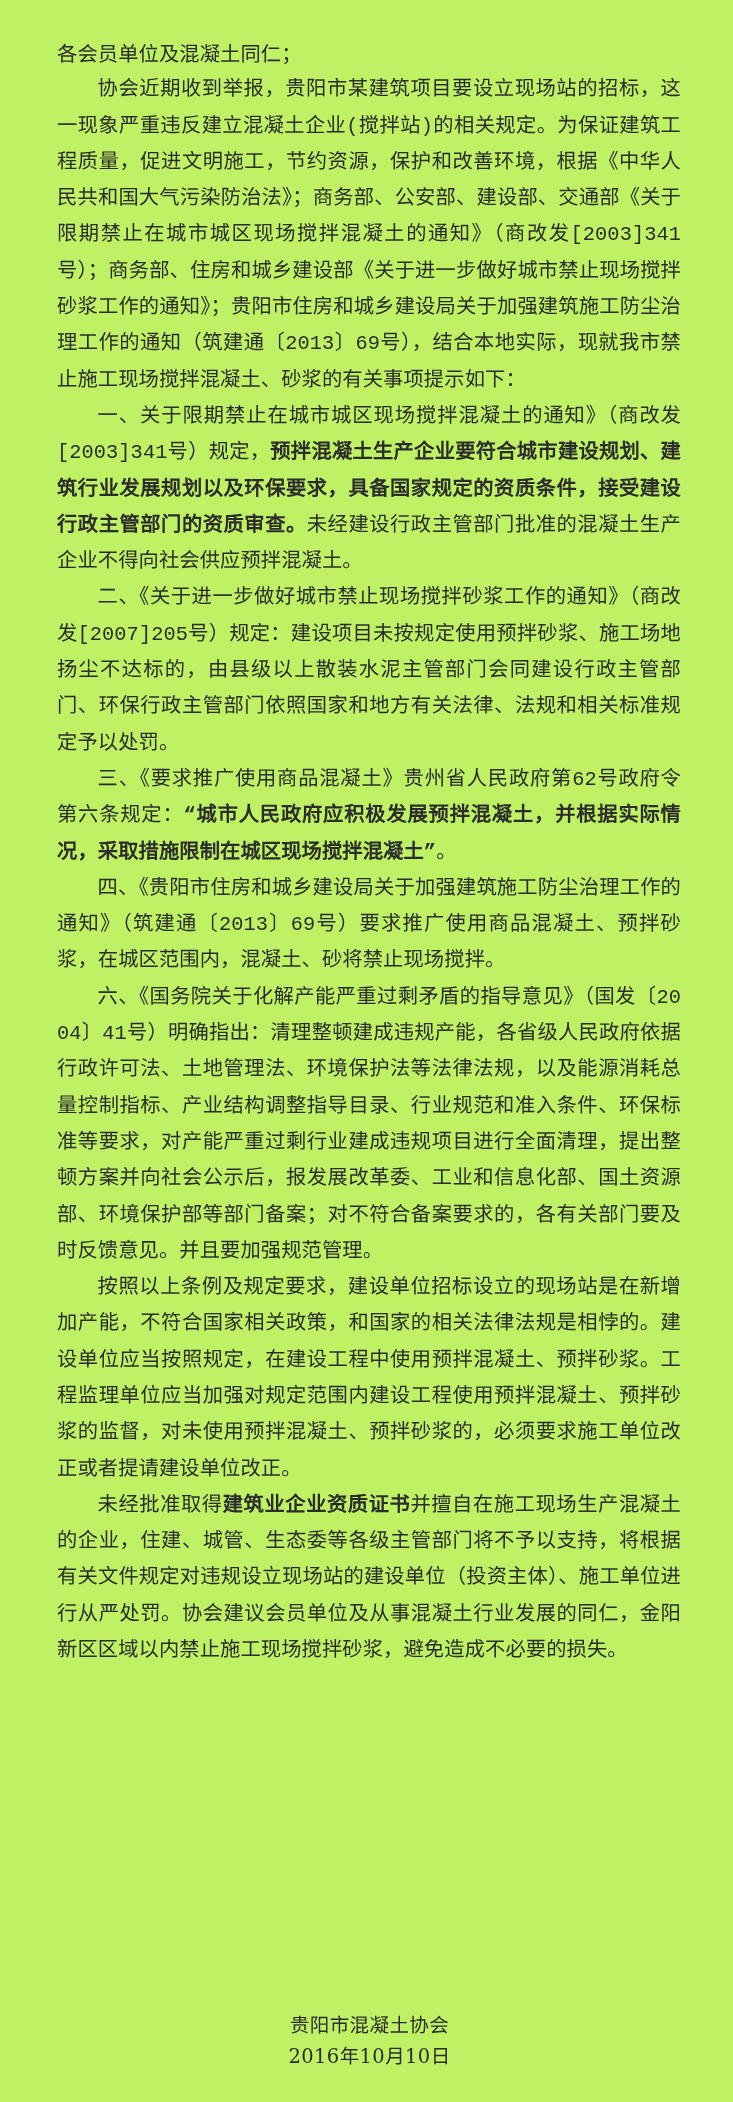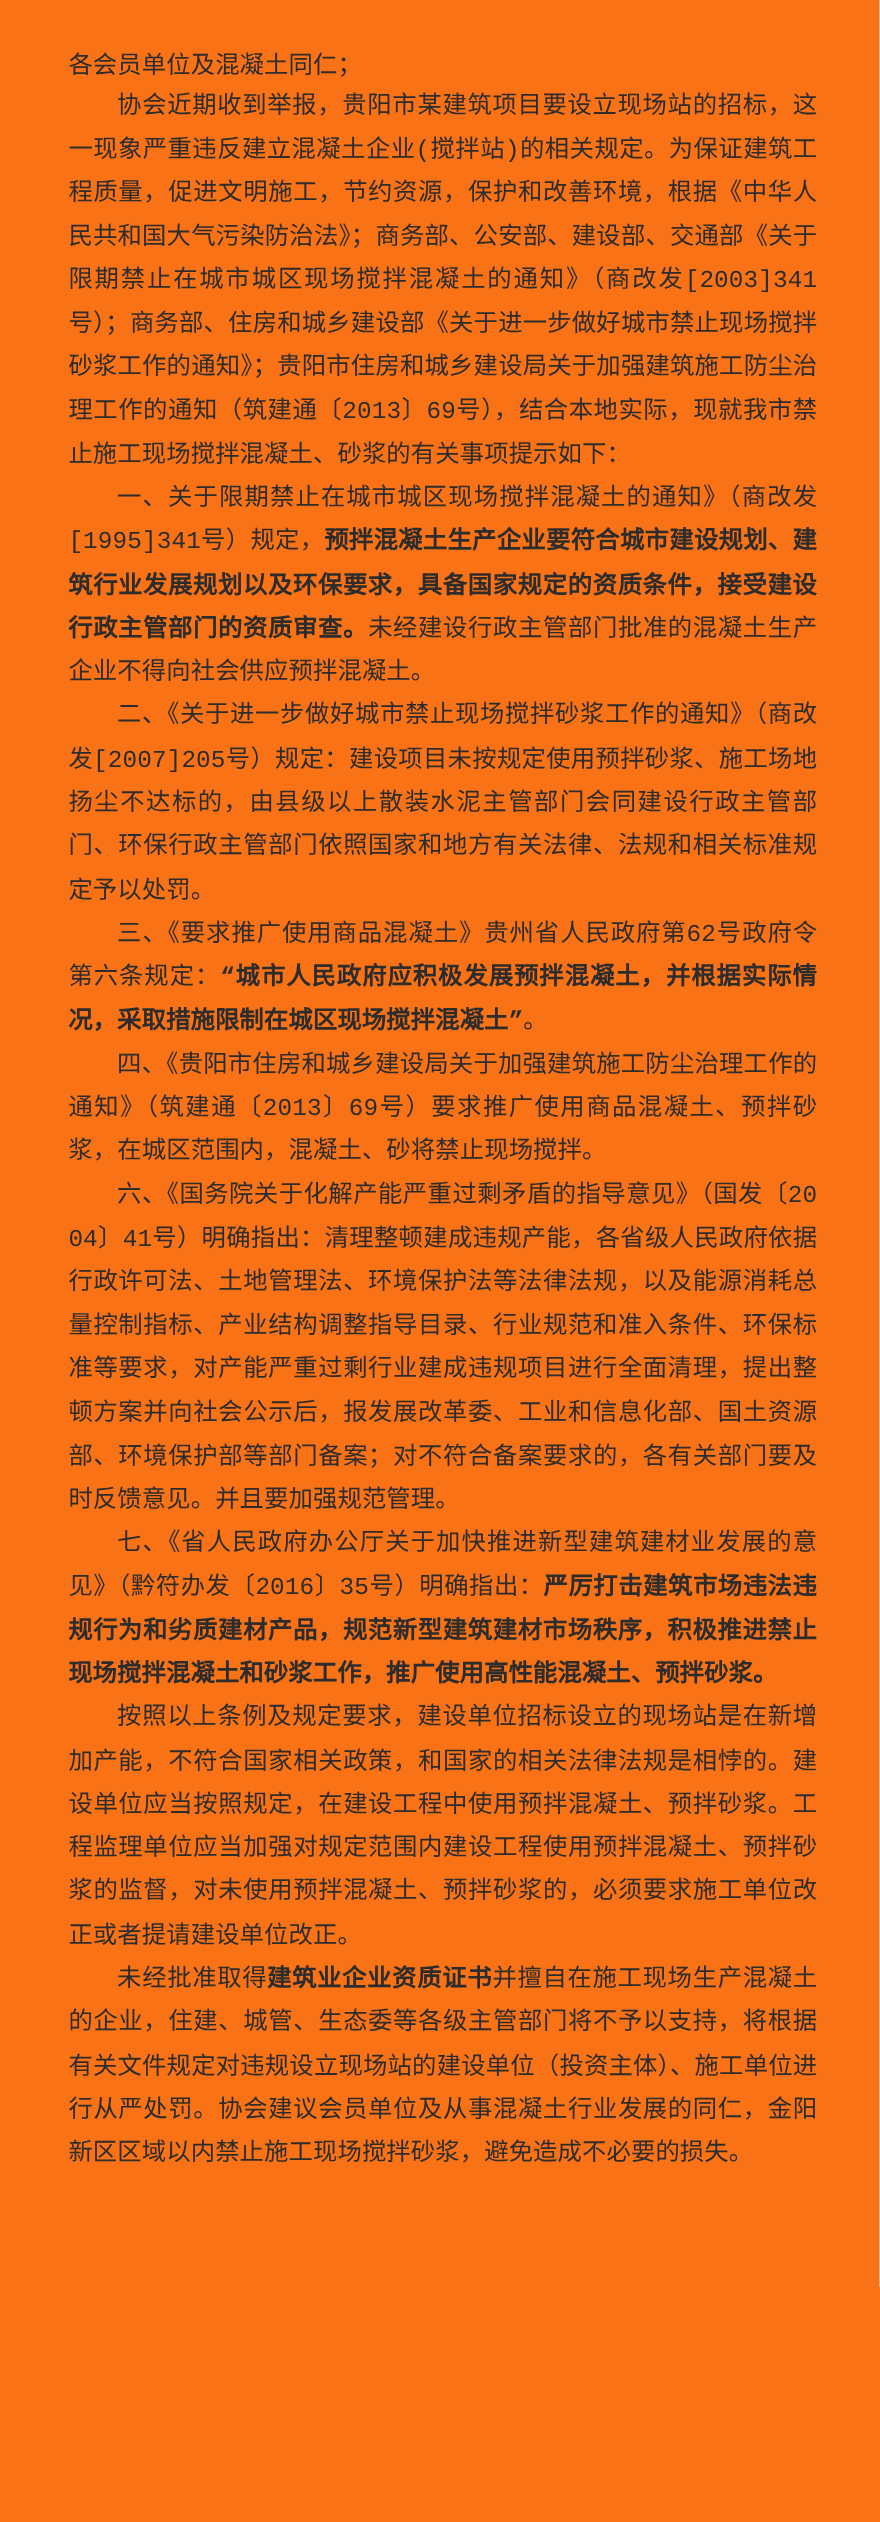--- a/index.html
+++ b/index.html
@@ -10,21 +10,21 @@
   }
   body {
     font-family: "DejaVu Serif", "Liberation Serif", serif;
     color: #2c2c2c;
   }
   .page {
     position: relative;
     width: 733px;
     height: 2102px;
     margin: 0 auto;
-    background: #f97316;
+    background: #bef264;
     overflow: hidden;
     box-sizing: border-box;
   }
   .doc-body {
     position: absolute;
     left: 57px;
     top: 36px;
     width: 624px;
   }
   p.para {
@@ -67,25 +67,28 @@
 </style>
 </head>
 <body>
 
 <div class="page">
 
   <div class="doc-body">
     <p class="para">各会员单位及混凝土同仁；</p>
     <div>
         <p class="para indent"><span>协会近期收到举报，贵阳市某建筑项目要设立现场站的招标，这一现象严重违反建立混凝土企业(搅拌站)的相关规定。为保证建筑工程质量，促进文明施工，节约资源，保护和改善环境，根据《中华人民共和国大气污染防治法》；商务部、公安部、建设部、交通部《关于限期禁止在城市城区现场搅拌混凝土的通知》（商改发[2003]341号）；商务部、住房和城乡建设部《关于进一步做好城市禁止现场搅拌砂浆工作的通知》；贵阳市住房和城乡建设局关于加强建筑施工防尘治理工作的通知（筑建通〔2013〕69号），结合本地实际，现就我市禁止施工现场搅拌混凝土、砂浆的有关事项提示如下：</span></p>
-        <p class="para indent"><span>一、关于限期禁止在城市城区现场搅拌混凝土的通知》（商改发[1995]341号）规定，</span><b class="em">预拌混凝土生产企业要符合城市建设规划、建筑行业发展规划以及环保要求，具备国家规定的资质条件，接受建设行政主管部门的资质审查。</b><span>未经建设行政主管部门批准的混凝土生产企业不得向社会供应预拌混凝土。</span></p>
+        <p class="para indent"><span>一、关于限期禁止在城市城区现场搅拌混凝土的通知》（商改发[2003]341号）规定，</span><b class="em">预拌混凝土生产企业要符合城市建设规划、建筑行业发展规划以及环保要求，具备国家规定的资质条件，接受建设行政主管部门的资质审查。</b><span>未经建设行政主管部门批准的混凝土生产企业不得向社会供应预拌混凝土。</span></p>
         <p class="para indent"><span>二、《关于进一步做好城市禁止现场搅拌砂浆工作的通知》（商改发[2007]205号）规定：建设项目未按规定使用预拌砂浆、施工场地扬尘不达标的，由县级以上散装水泥主管部门会同建设行政主管部门、环保行政主管部门依照国家和地方有关法律、法规和相关标准规定予以处罚。</span></p>
         <p class="para indent"><span>三、《要求推广使用商品混凝土》贵州省人民政府第62号政府令第六条规定：</span><b class="em">“城市人民政府应积极发展预拌混凝土，并根据实际情况，采取措施限制在城区现场搅拌混凝土”</b><span>。</span></p>
         <p class="para indent"><span>四、《贵阳市住房和城乡建设局关于加强建筑施工防尘治理工作的通知》（筑建通〔2013〕69号）要求推广使用商品混凝土、预拌砂浆，在城区范围内，混凝土、砂将禁止现场搅拌。</span></p>
         <p class="para indent"><span>六、《国务院关于化解产能严重过剩矛盾的指导意见》（国发〔2004〕41号）明确指出：清理整顿建成违规产能，各省级人民政府依据行政许可法、土地管理法、环境保护法等法律法规，以及能源消耗总量控制指标、产业结构调整指导目录、行业规范和准入条件、环保标准等要求，对产能严重过剩行业建成违规项目进行全面清理，提出整顿方案并向社会公示后，报发展改革委、工业和信息化部、国土资源部、环境保护部等部门备案；对不符合备案要求的，各有关部门要及时反馈意见。并且要加强规范管理。</span></p>
-        <p class="para indent"><span>七、《省人民政府办公厅关于加快推进新型建筑建材业发展的意见》（黔符办发〔2016〕35号）明确指出：</span><b class="em">严厉打击建筑市场违法违规行为和劣质建材产品，规范新型建筑建材市场秩序，积极推进禁止现场搅拌混凝土和砂浆工作，推广使用高性能混凝土、预拌砂浆。</b></p>
         <p class="para indent"><span>按照以上条例及规定要求，建设单位招标设立的现场站是在新增加产能，不符合国家相关政策，和国家的相关法律法规是相悖的。建设单位应当按照规定，在建设工程中使用预拌混凝土、预拌砂浆。工程监理单位应当加强对规定范围内建设工程使用预拌混凝土、预拌砂浆的监督，对未使用预拌混凝土、预拌砂浆的，必须要求施工单位改正或者提请建设单位改正。</span></p>
         <p class="para indent"><span>未经批准取得</span><b class="em">建筑业企业资质证书</b><span>并擅自在施工现场生产混凝土的企业，住建、城管、生态委等各级主管部门将不予以支持，将根据有关文件规定对违规设立现场站的建设单位（投资主体）、施工单位进行从严处罚。协会建议会员单位及从事混凝土行业发展的同仁，金阳新区区域以内禁止施工现场搅拌砂浆，避免造成不必要的损失。</span></p>
       </div>
   </div>
 
+  <div class="sig-block">
+    <div class="sig-line sig-org">贵阳市混凝土协会</div>
+    <div class="sig-line sig-date">2016年10月10日</div>
+  </div>
 
 </div>
 
 </body></html>

